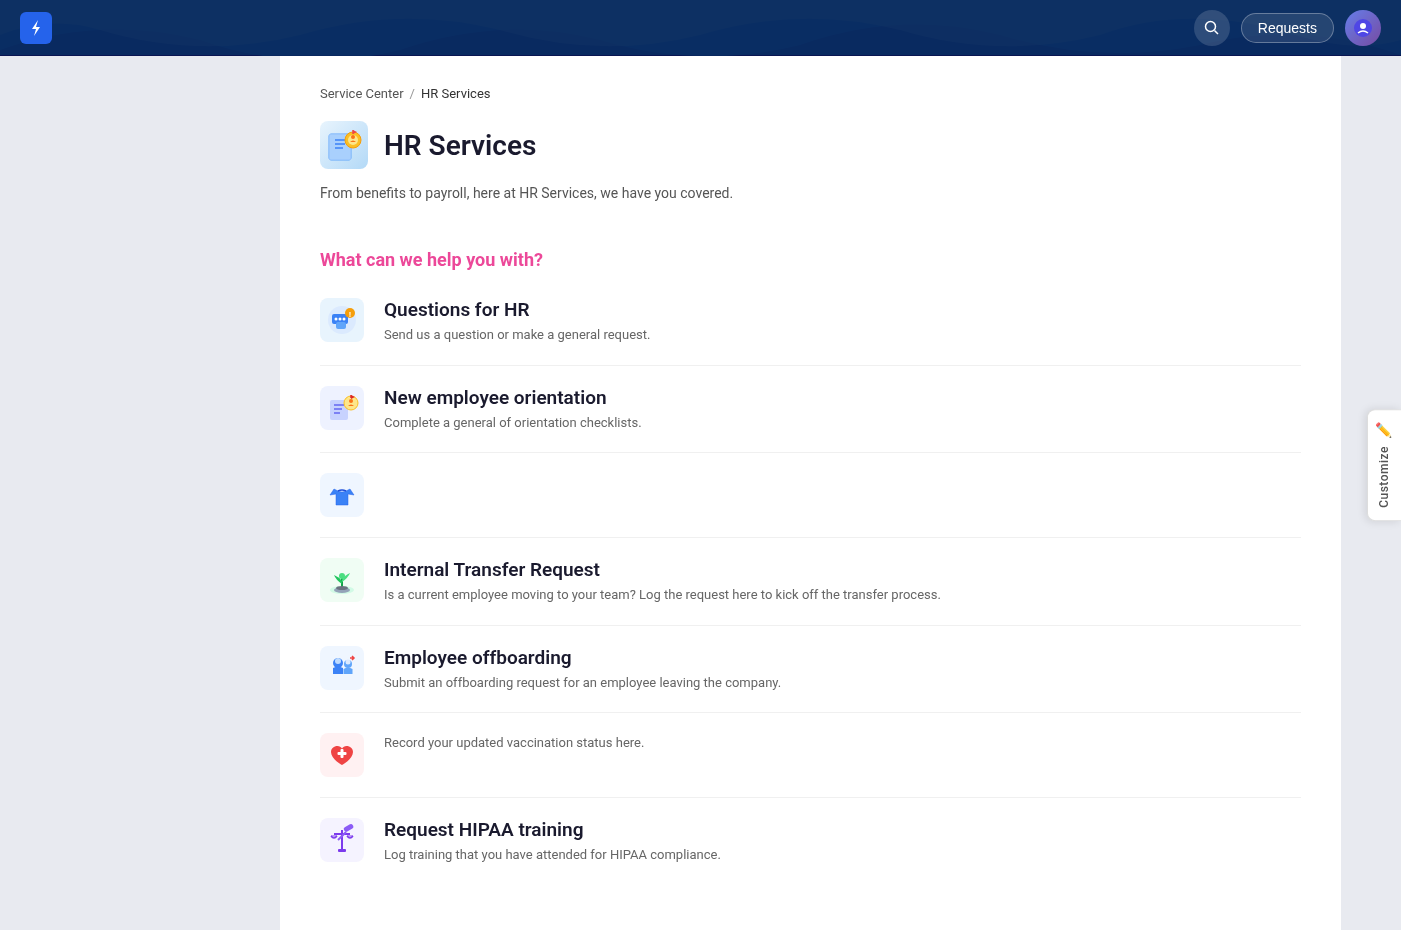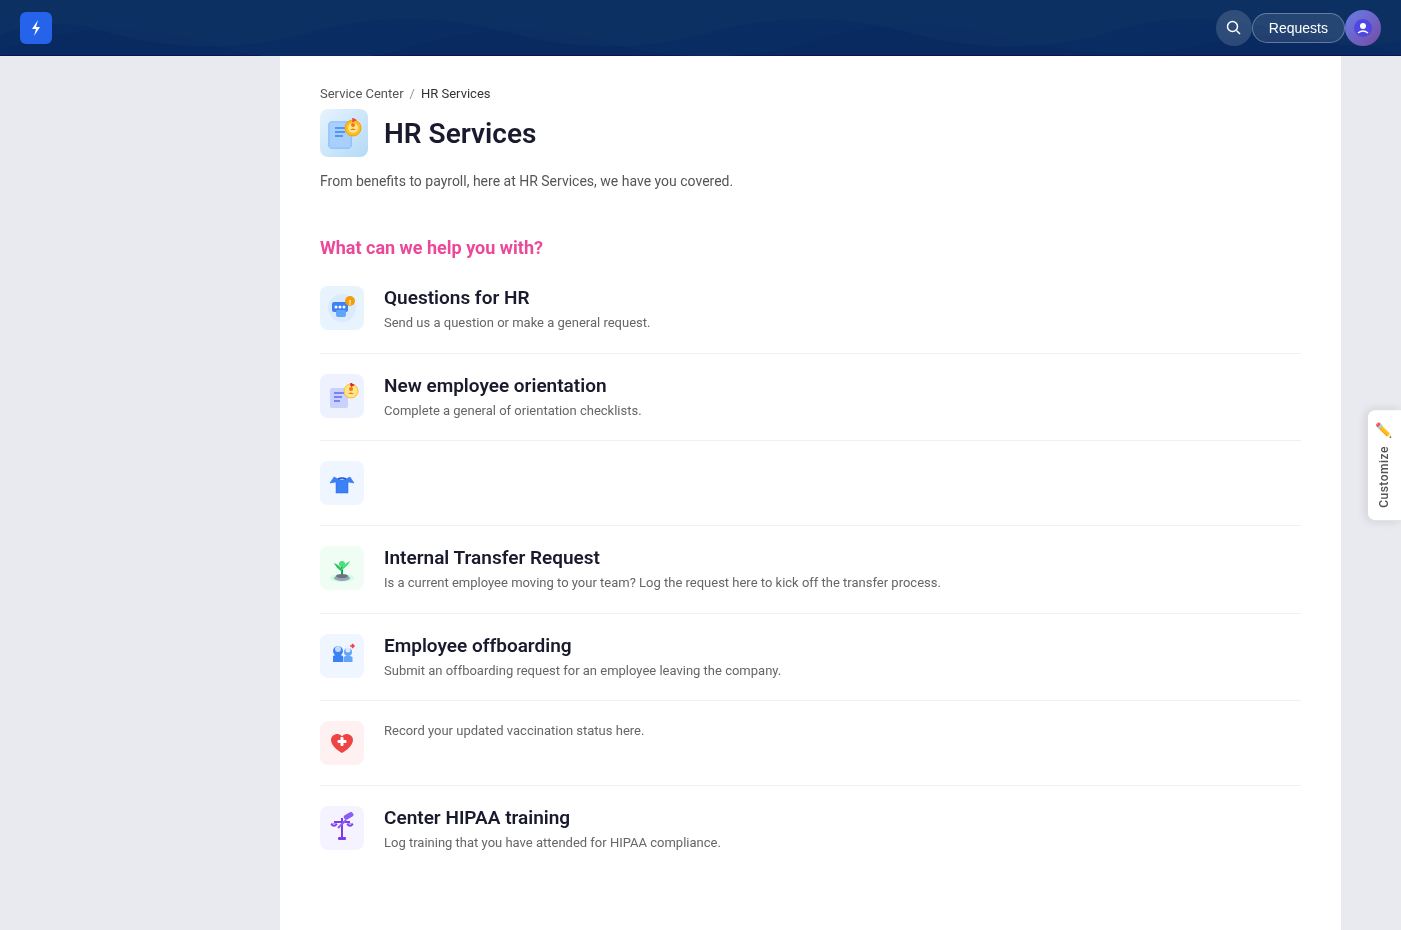--- a/index.html
+++ b/index.html
@@ -31,21 +31,21 @@
       background: #2563eb;
       border-radius: 6px;
       display: flex;
       align-items: center;
       justify-content: center;
     }
 
     .header-right {
       display: flex;
       align-items: center;
-      gap: 0;
+      gap: 11px;
     }
 
     .search-btn {
       width: 36px;
       height: 36px;
       border-radius: 50%;
       background: rgba(255,255,255,0.15);
       border: none;
       cursor: pointer;
       display: flex;
@@ -114,21 +114,21 @@
       background: #e8eaf0;
       z-index: 5;
     }
 
     .breadcrumb {
       display: flex;
       align-items: center;
       gap: 6px;
       font-size: 13px;
       color: #555;
-      margin-bottom: 8px;
+      margin-bottom: 20px;
     }
 
     .breadcrumb-sep {
       color: #999;
     }
 
     .breadcrumb-current {
       color: #333;
     }
 
@@ -529,21 +529,21 @@
           <line x1="23" y1="14" x2="26" y2="14" stroke="#7c3aed" stroke-width="1"></line>
           <line x1="26" y1="14" x2="29" y2="14" stroke="#7c3aed" stroke-width="1"></line>
 
           <rect x="14" y="27" width="8" height="3" rx="1" fill="#7c3aed"></rect>
 
           <rect x="20" y="6" width="10" height="5" rx="2" fill="#8b5cf6" transform="rotate(-30, 20, 8)"></rect>
           <line x1="22" y1="10" x2="14" y2="18" stroke="#8b5cf6" stroke-width="2"></line>
         </svg>
       </div>
       <div class="service-content">
-        <div class="service-name">Center HIPAA training</div>
+        <div class="service-name">Request HIPAA training</div>
         <div class="service-desc">Log training that you have attended for HIPAA compliance.</div>
       </div>
     </li>
   </ul>
 
 </main>
 
 <div class="customize-tab">
   <span class="customize-icon">✏️</span>
   <span class="customize-text">Customize</span>

